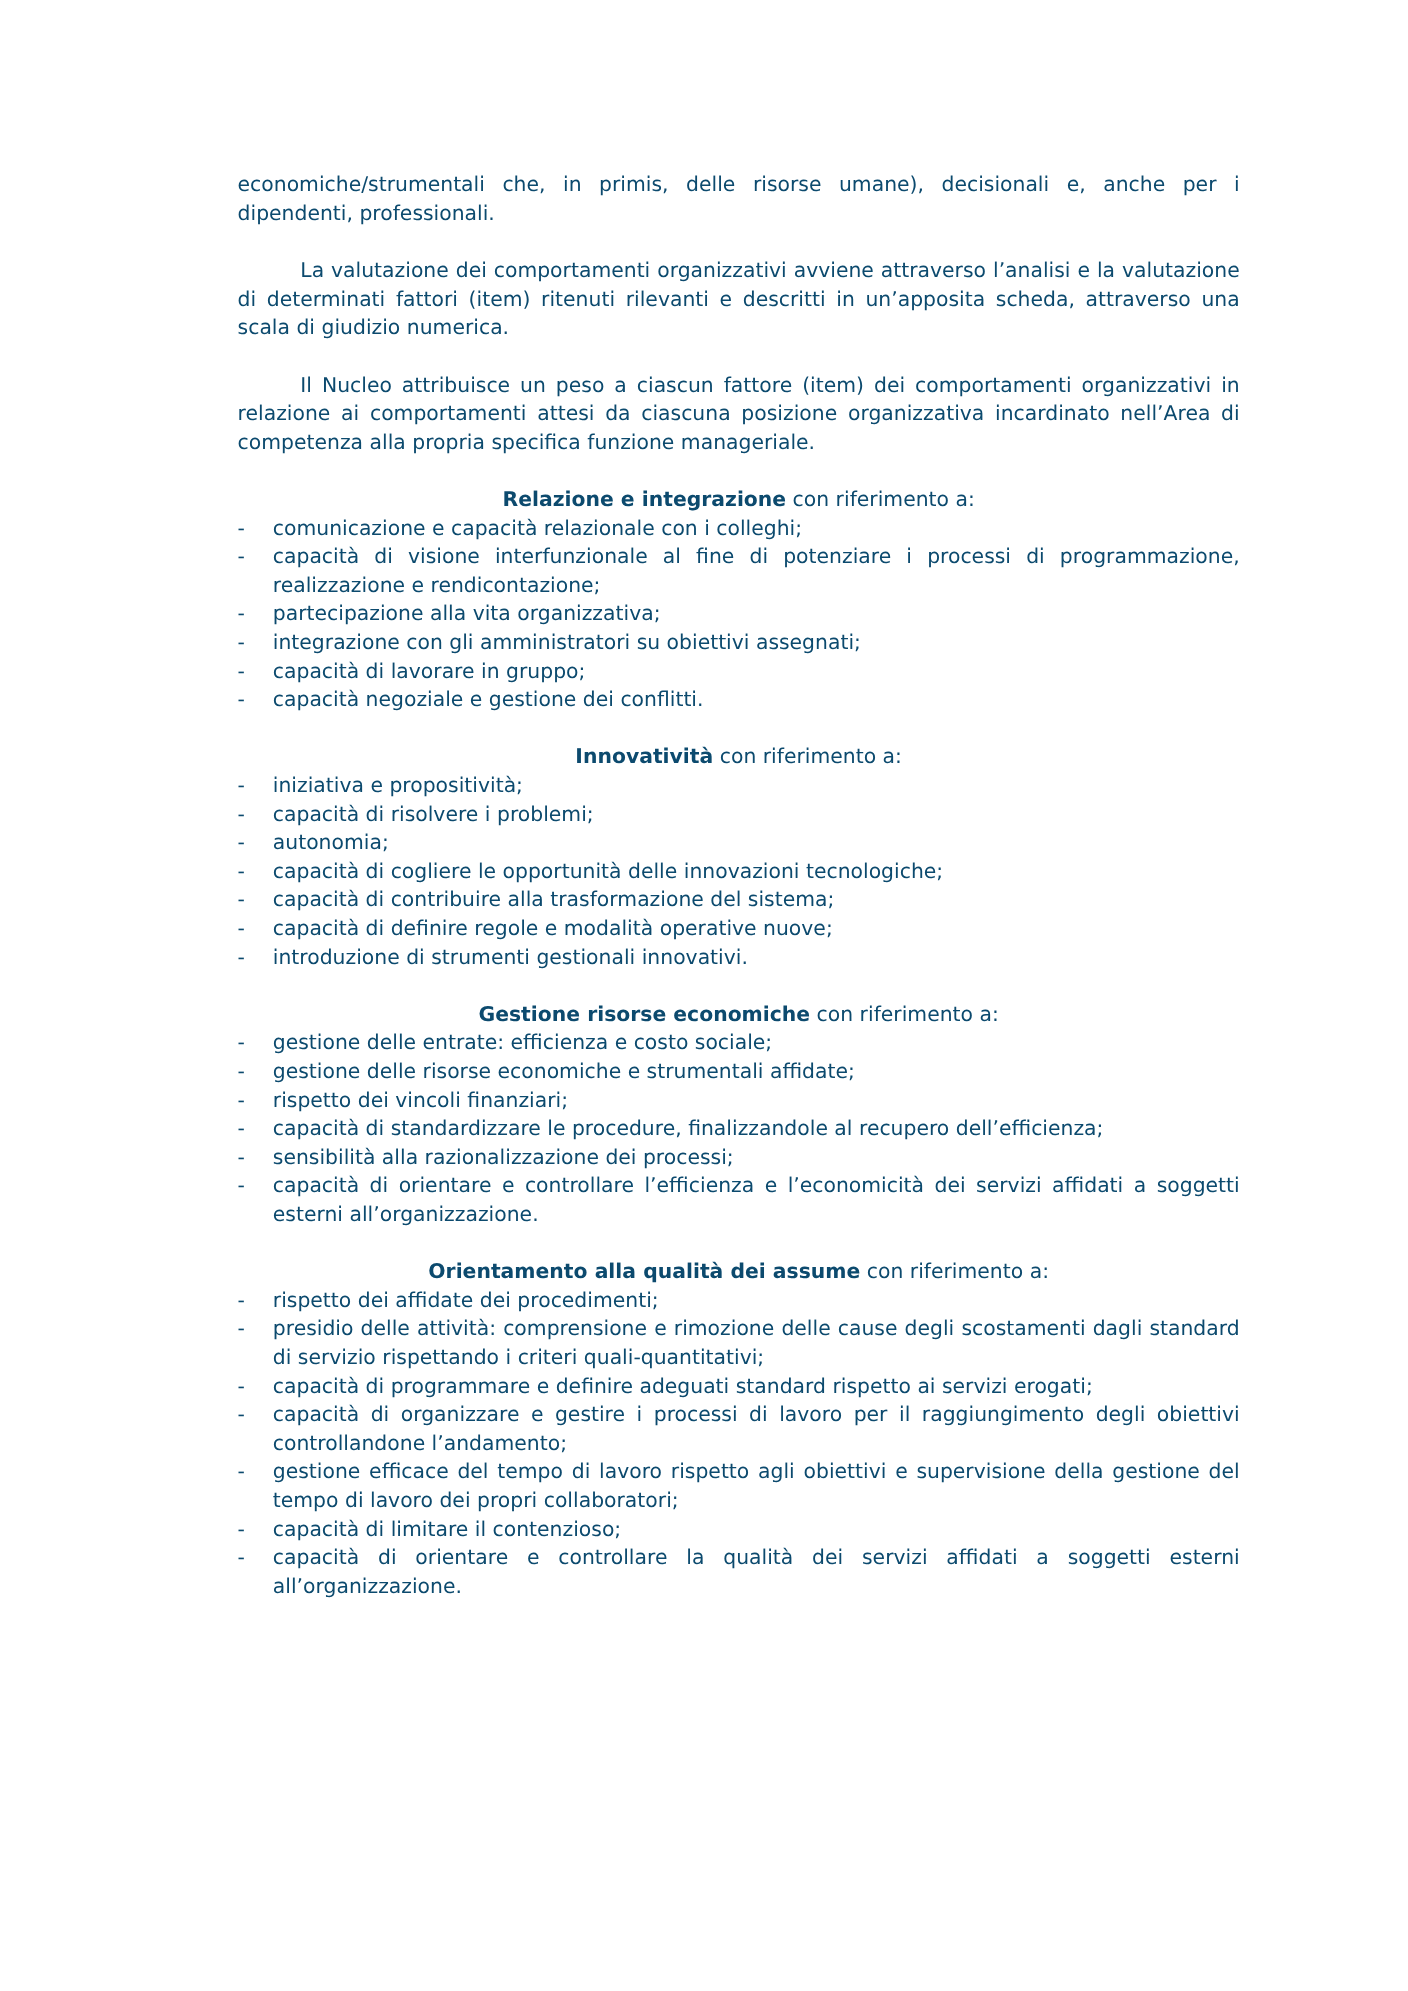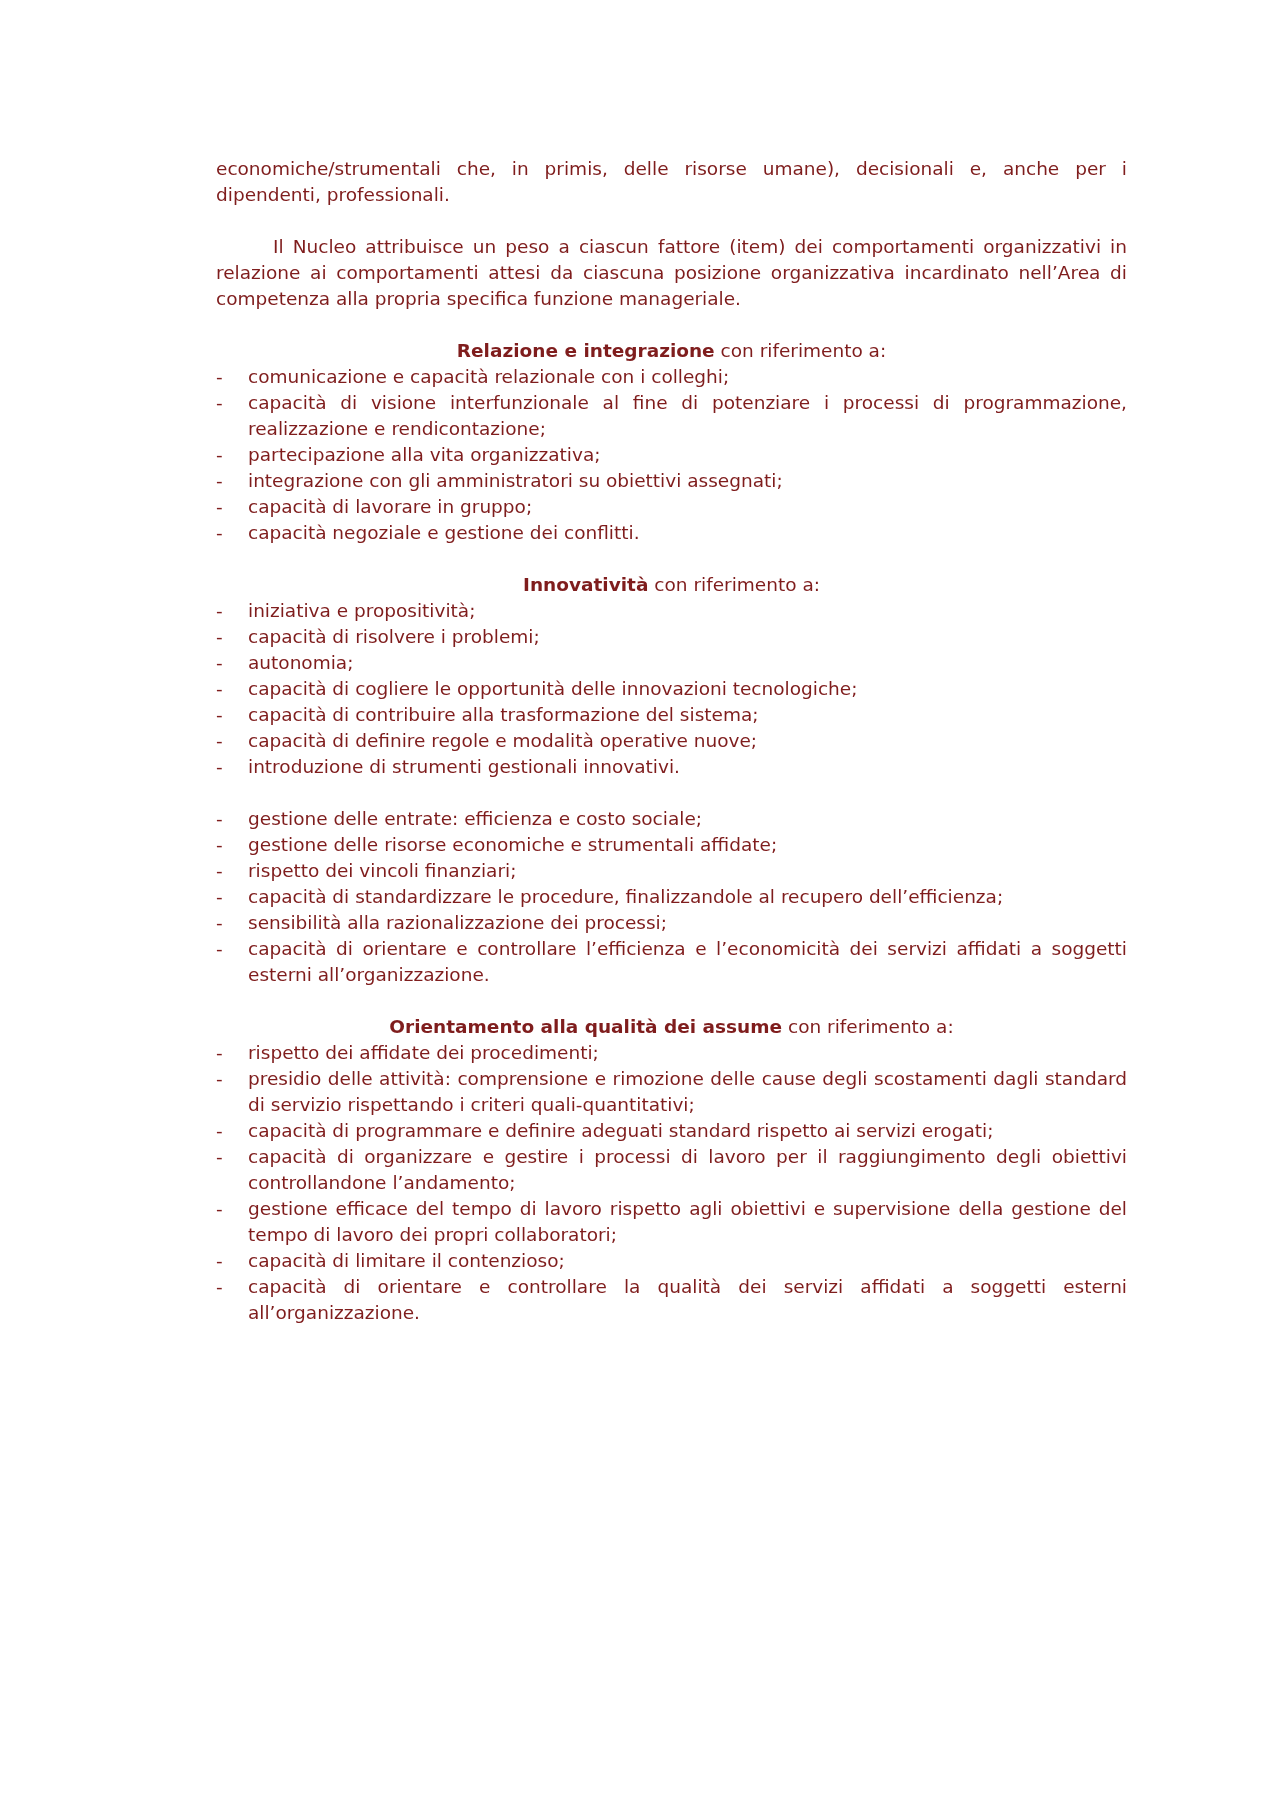--- a/index.html
+++ b/index.html
@@ -2,21 +2,21 @@
 <html lang="it"><head>
 <meta charset="utf-8">
 <style>
   html, body { margin: 0; padding: 0; background: #e8e8e8; }
   .page {
     position: relative;
     width: 1280px;
     height: 1810px;
     margin: 0 auto;
     background: #ffffff;
-    color: #7f1d1d;
+    color: #0c4a6e;
     font-family: "DejaVu Sans", "Liberation Sans", sans-serif;
     font-size: 18.5px;
     line-height: 26px;
     overflow: hidden;
   }
   .content {
     position: absolute;
     left: 216px;
     top: 156px;
     width: 911px;
@@ -46,20 +46,21 @@
   }
 </style>
 </head>
 <body>
 
 <div class="page">
   <div class="content">
 
     <p class="para">economiche/strumentali che, in primis, delle risorse umane), decisionali e, anche per i dipendenti, professionali.</p>
 
+    <p class="para indent">La valutazione dei comportamenti organizzativi avviene attraverso l’analisi e la valutazione di determinati fattori (item) ritenuti rilevanti e descritti in un’apposita scheda, attraverso una scala di giudizio numerica.</p>
 
     <p class="para indent">Il Nucleo attribuisce un peso a ciascun fattore (item) dei comportamenti organizzativi in relazione ai comportamenti attesi da ciascuna posizione organizzativa incardinato nell’Area di competenza alla propria specifica funzione manageriale.</p>
 
 
     <div class="section">
       <div class="section-heading">
         <span class="hd">Relazione e integrazione</span><span> con riferimento a:</span>
       </div>
       <ul class="bullets">
         <li class="bullet">
@@ -119,20 +120,23 @@
           <span class="btext">capacità di definire regole e modalità operative nuove;</span>
         </li>
         <li class="bullet">
           <span class="marker">-</span>
           <span class="btext">introduzione di strumenti gestionali innovativi.</span>
         </li>
       </ul>
     </div>
 
     <div class="section">
+      <div class="section-heading">
+        <span class="hd">Gestione risorse economiche</span><span> con riferimento a:</span>
+      </div>
       <ul class="bullets">
         <li class="bullet">
           <span class="marker">-</span>
           <span class="btext">gestione delle entrate: efficienza e costo sociale;</span>
         </li>
         <li class="bullet">
           <span class="marker">-</span>
           <span class="btext">gestione delle risorse economiche e strumentali affidate;</span>
         </li>
         <li class="bullet">

